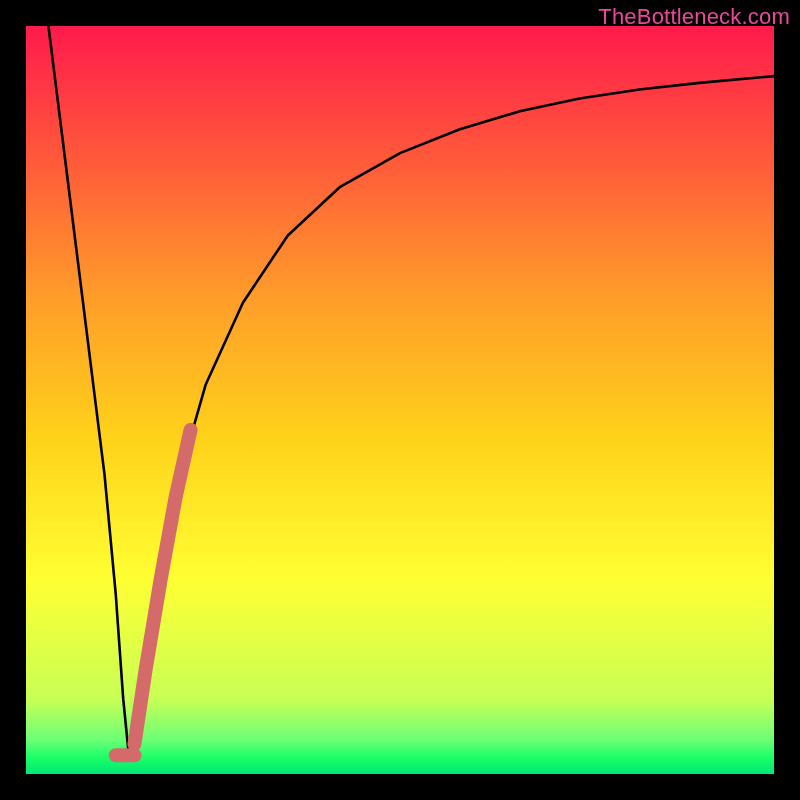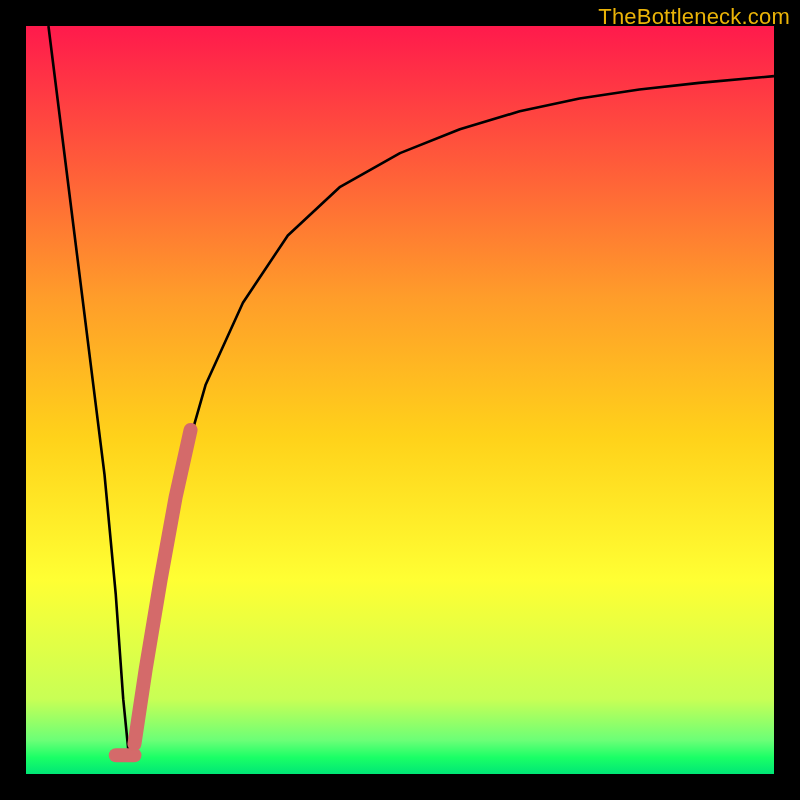--- a/index.html
+++ b/index.html
@@ -21,21 +21,21 @@
     position: absolute;
     left: 26px;
     top: 26px;
     width: 748px;
     height: 748px;
   }
   .watermark {
     position: absolute;
     top: 4px;
     right: 10px;
-    color: #eab308;
+    color: #ec4899;
     font-size: 22px;
     font-weight: 500;
     letter-spacing: 0.2px;
     user-select: none;
   }
   svg { display: block; }
 </style>
 </head>
 <body>
 

